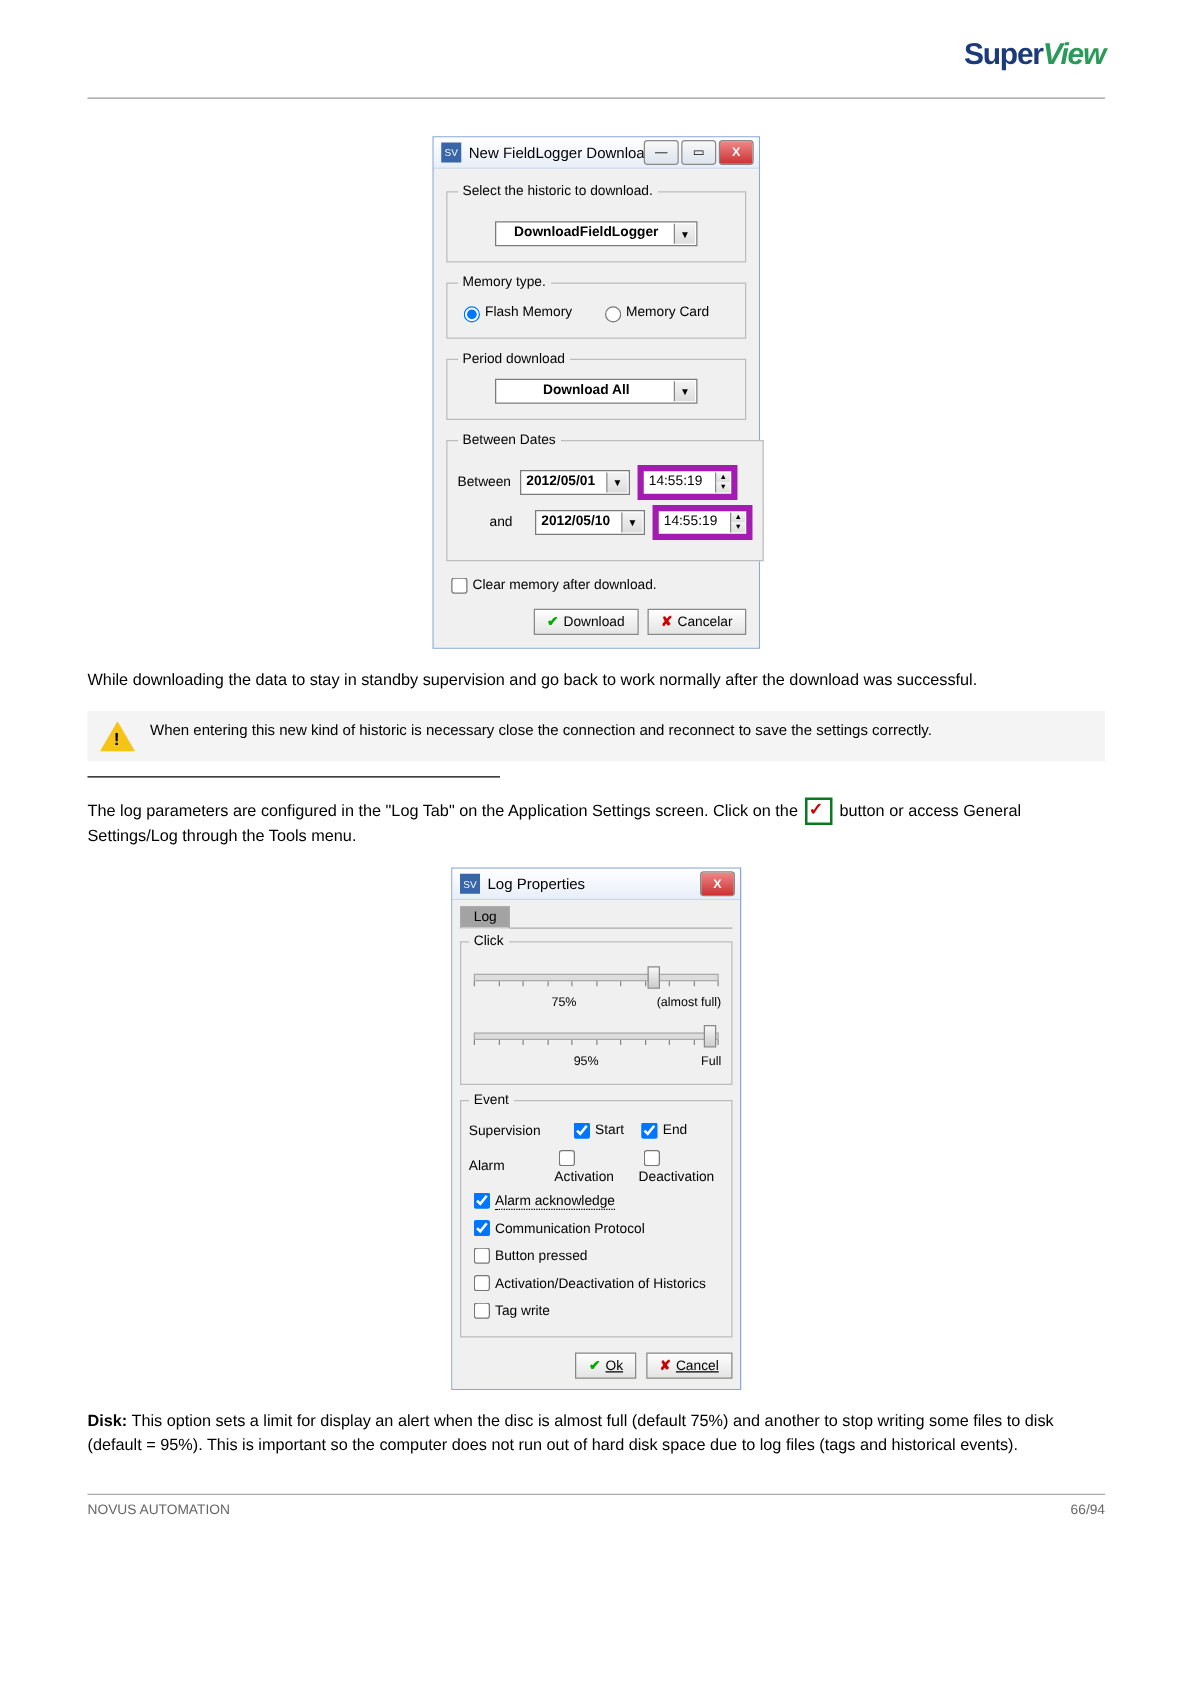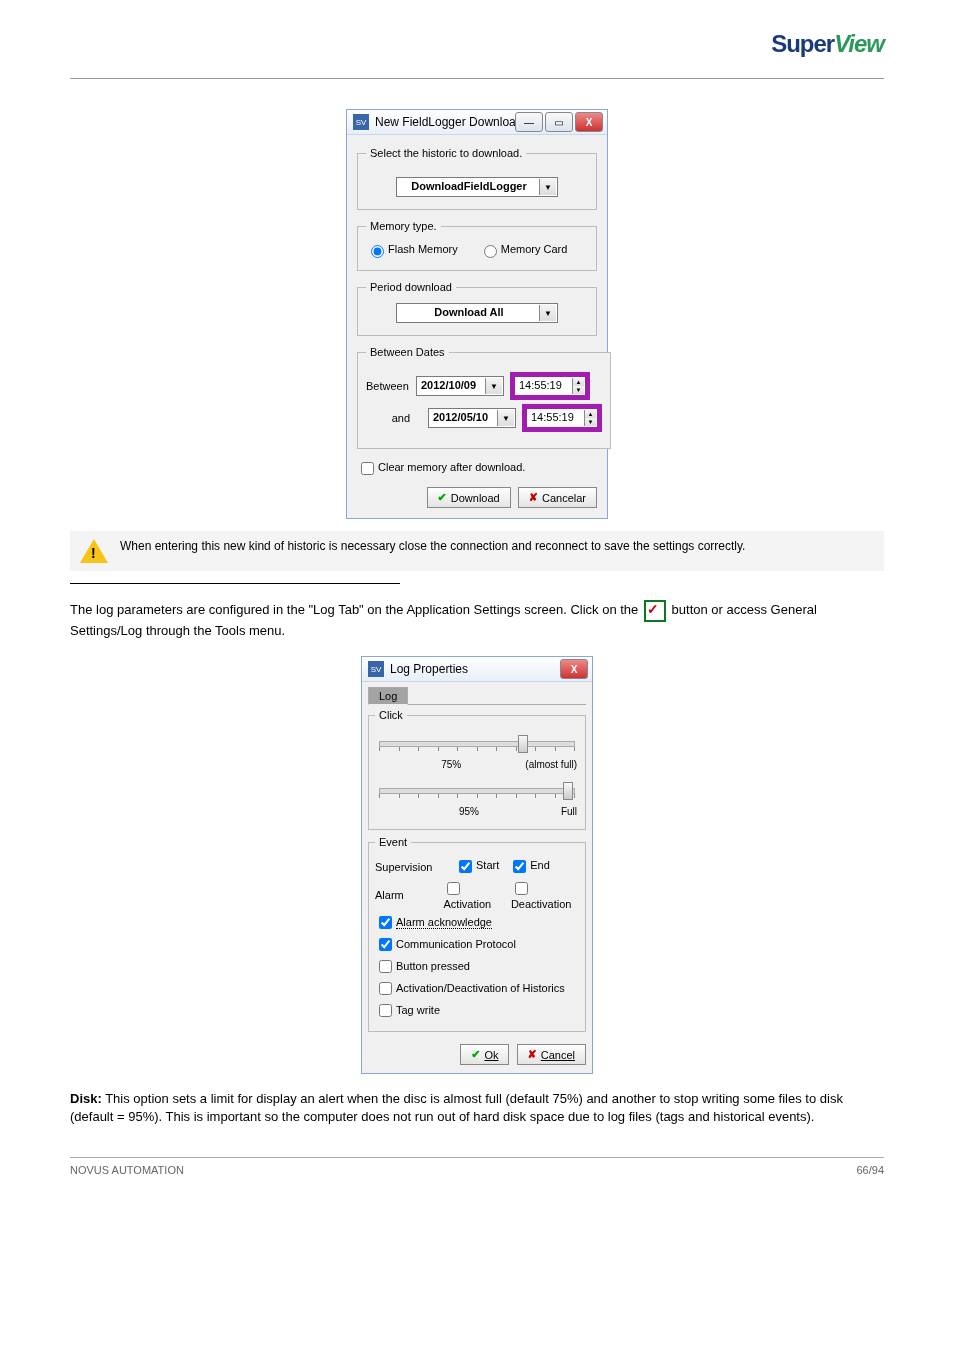--- a/index.html
+++ b/index.html
@@ -411,21 +411,21 @@
               <span class="arrow"></span>
             </div>
           </div>
         </fieldset>
 
         <fieldset>
           <legend>Between Dates</legend>
           <div class="date-row">
             <span style="width:44px;">Between</span>
             <div class="combo" style="width:86px;">
-              <span class="combo-text">2012/10/09</span>
+              <span class="combo-text">2012/05/01</span>
               <span class="arrow"></span>
             </div>
             <div class="spin">
               <span class="spin-text">14:55:19</span>
               <div class="spin-btns">
                   <div>▲</div>
                   <div>▼</div>
                 </div>
             </div>
           </div>
@@ -456,20 +456,21 @@
             </span>
           <span class="btn">
               <span class="x-icon">✘</span>
               <span>Cancelar</span>
             </span>
         </div>
       </div>
     </div>
   </div>
 
+  <p class="para">While downloading the data to stay in standby supervision and go back to work normally after the download was successful.</p>
 
   <div class="warn-row">
     <div class="warn-icon"></div>
     <div>When entering this new kind of historic is necessary close the connection and reconnect to save the settings correctly.</div>
   </div>
 
   <div class="section-underline"></div>
 
   <p class="para">
     <span>The log parameters are configured in the "Log Tab" on the Application Settings screen. Click on the </span>

